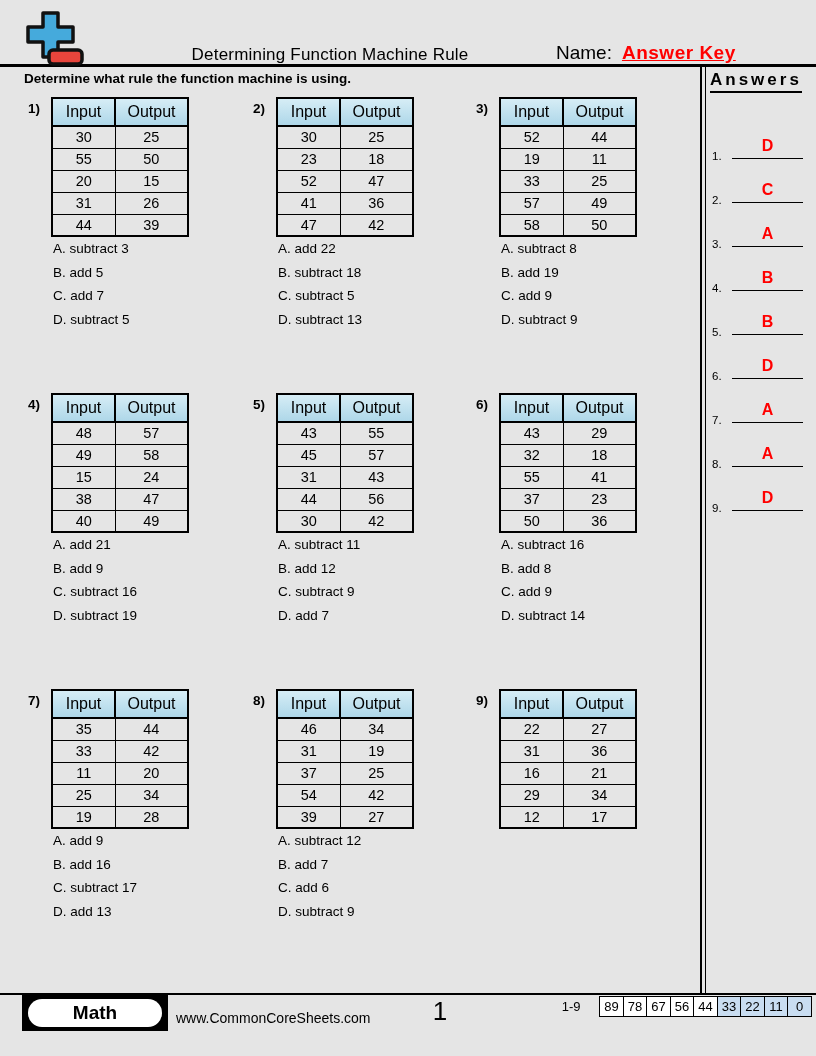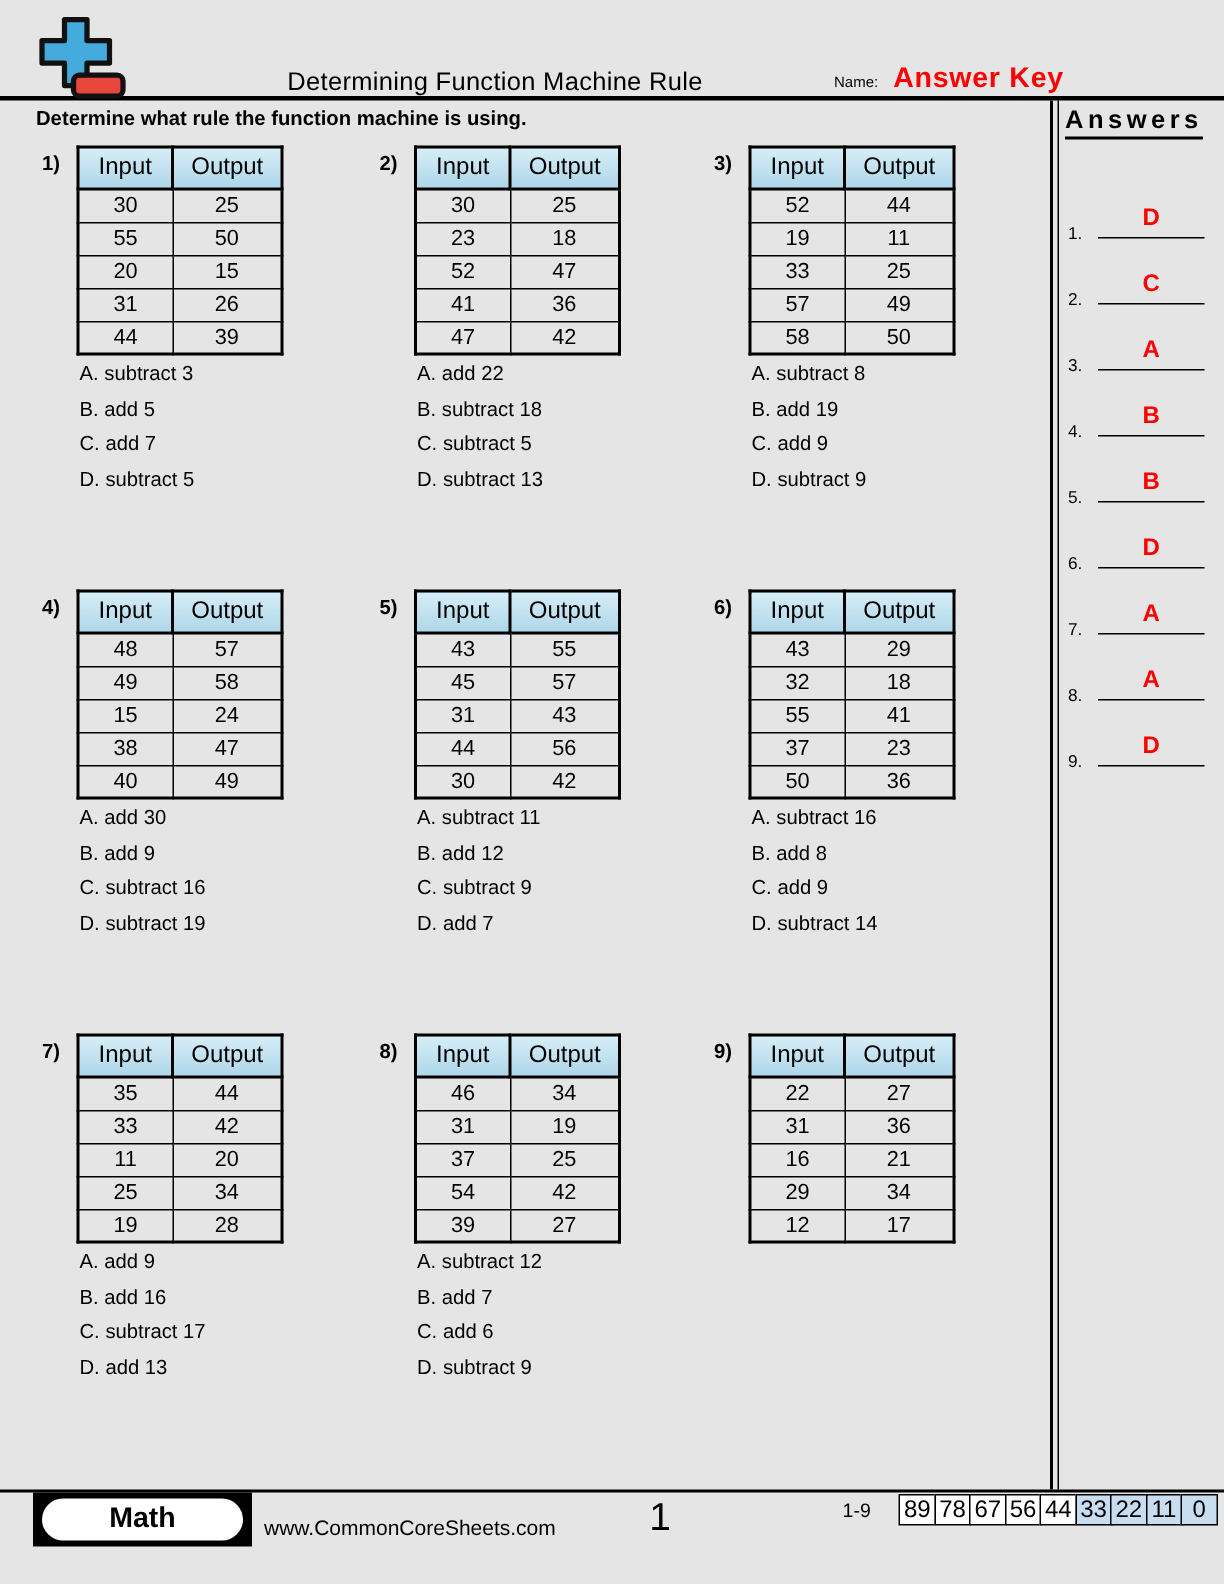--- a/index.html
+++ b/index.html
@@ -13,22 +13,22 @@
   *{margin:0;padding:0;box-sizing:border-box;}
   html,body{background:#fff;}
   body{font-family:"Liberation Sans",sans-serif;color:#000;}
   .page{position:relative;width:816px;height:1056px;background:#e5e5e5;overflow:hidden;}
 
   
   .logo{position:absolute;left:20px;top:9px;width:64px;height:59px;z-index:3;}
   .page-title{position:absolute;top:45px;left:100px;width:460px;text-align:center;
     font-size:17px;letter-spacing:.2px;}
   .name-row{position:absolute;top:42px;left:556px;display:flex;align-items:baseline;}
-  .name-label{font-size:10px;}
-  .answer-key{font-size:19px;font-weight:bold;color:var(--red);margin-left:10px;letter-spacing:.5px;}
+  .name-label{font-size:19px;}
+  .answer-key{font-size:19px;font-weight:bold;color:var(--red);margin-left:10px;letter-spacing:.5px;text-decoration:underline;}
   .header-rule{position:absolute;top:64px;left:0;width:816px;height:3px;background:#000;}
   .instruction{position:absolute;top:71px;left:24px;font-size:13.5px;font-weight:bold;}
 
   
   .answers-panel{position:absolute;left:700px;top:67px;width:116px;height:926px;
     border-left:2.5px solid #000;}
   .answers-panel::before{content:"";position:absolute;left:3px;top:0;bottom:0;width:1px;background:#000;}
   .answers-title{display:inline-block;margin:3px 0 0 8px;font-size:17px;font-weight:bold;
     letter-spacing:3px;border-bottom:2px solid #000;padding-bottom:1px;}
   .answers-list{margin-top:29px;}
@@ -58,21 +58,21 @@
   .math-badge{position:absolute;left:22px;top:995px;width:146px;height:36px;background:#000;
     display:flex;align-items:center;justify-content:center;}
   .math-pill{width:134px;height:28px;background:#fff;border-radius:14px;
     display:flex;align-items:center;justify-content:center;font-size:19px;font-weight:bold;text-align:center;}
   .website{position:absolute;left:176px;top:1010px;font-size:14px;}
   .page-num{position:absolute;left:400px;top:996px;width:80px;text-align:center;font-size:26px;}
   .score-strip{position:absolute;right:4px;top:996px;display:flex;align-items:center;}
   .score-label{font-size:13px;margin-right:20px;}
   .score-boxes{display:flex;}
   .score-box{width:25px;height:21px;border:1.5px solid #000;margin-left:-1.5px;
-    display:flex;align-items:center;justify-content:center;font-size:16px;background:#fff;text-align:right;}
+    display:flex;align-items:center;justify-content:center;font-size:13px;background:#fff;text-align:right;}
   .score-box.hl{background:var(--score-hl);}
 </style>
 </head>
 <body>
 
 <div class="page">
 
   <svg class="logo" viewBox="0 0 64 59" xmlns="http://www.w3.org/2000/svg">
     <path d="M23 4 H38 V18 H53 V33 H38 V48 H23 V33 H8 V18 H23 Z" style="fill:var(--logo-blue)" stroke="#111" stroke-width="3.5" stroke-linejoin="round"></path>
     <rect x="29" y="41" width="33" height="14" rx="4" style="fill:var(--logo-red)" stroke="#111" stroke-width="3.5"></rect>
@@ -298,21 +298,21 @@
                 <td>38</td>
                 <td>47</td>
               </tr>
               <tr>
                 <td>40</td>
                 <td>49</td>
               </tr>
             </tbody>
       </table>
       <div class="choices">
-            <div class="choice">A. add 30</div>
+            <div class="choice">A. add 21</div>
             <div class="choice">B. add 9</div>
             <div class="choice">C. subtract 16</div>
             <div class="choice">D. subtract 19</div>
           </div>
     </div>
   </div>
 
   <div class="problem">
     <span class="p-num">5)</span>
     <div class="p-body">

